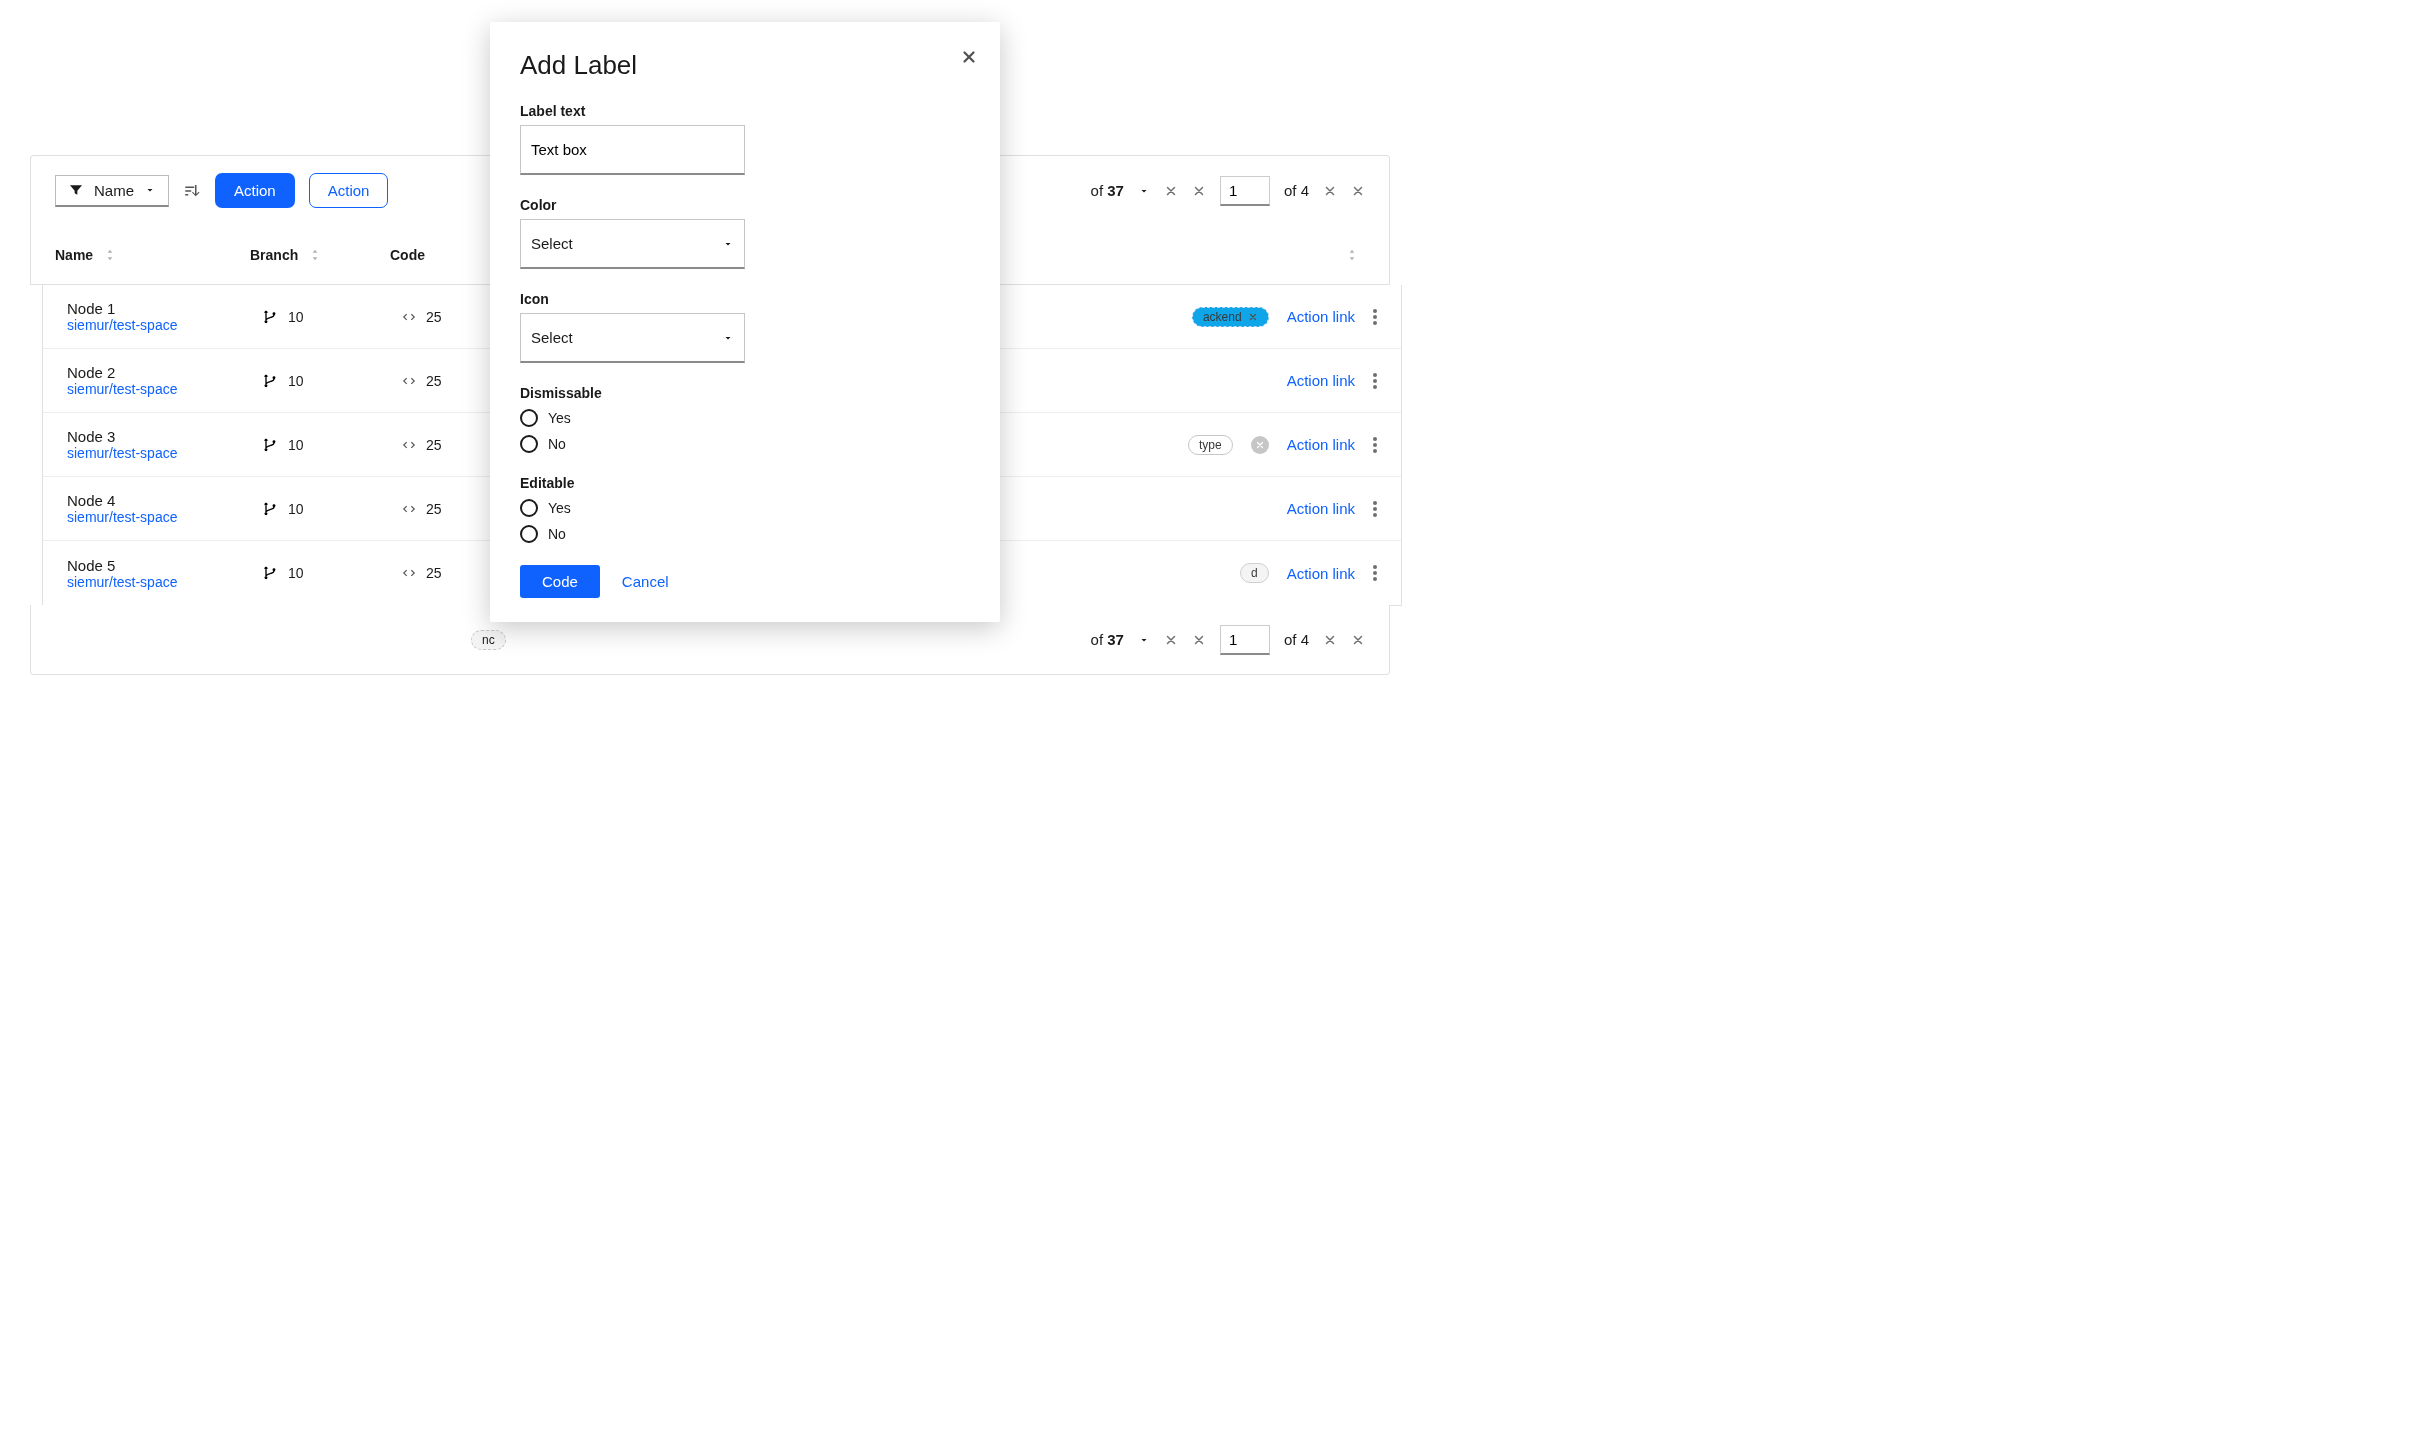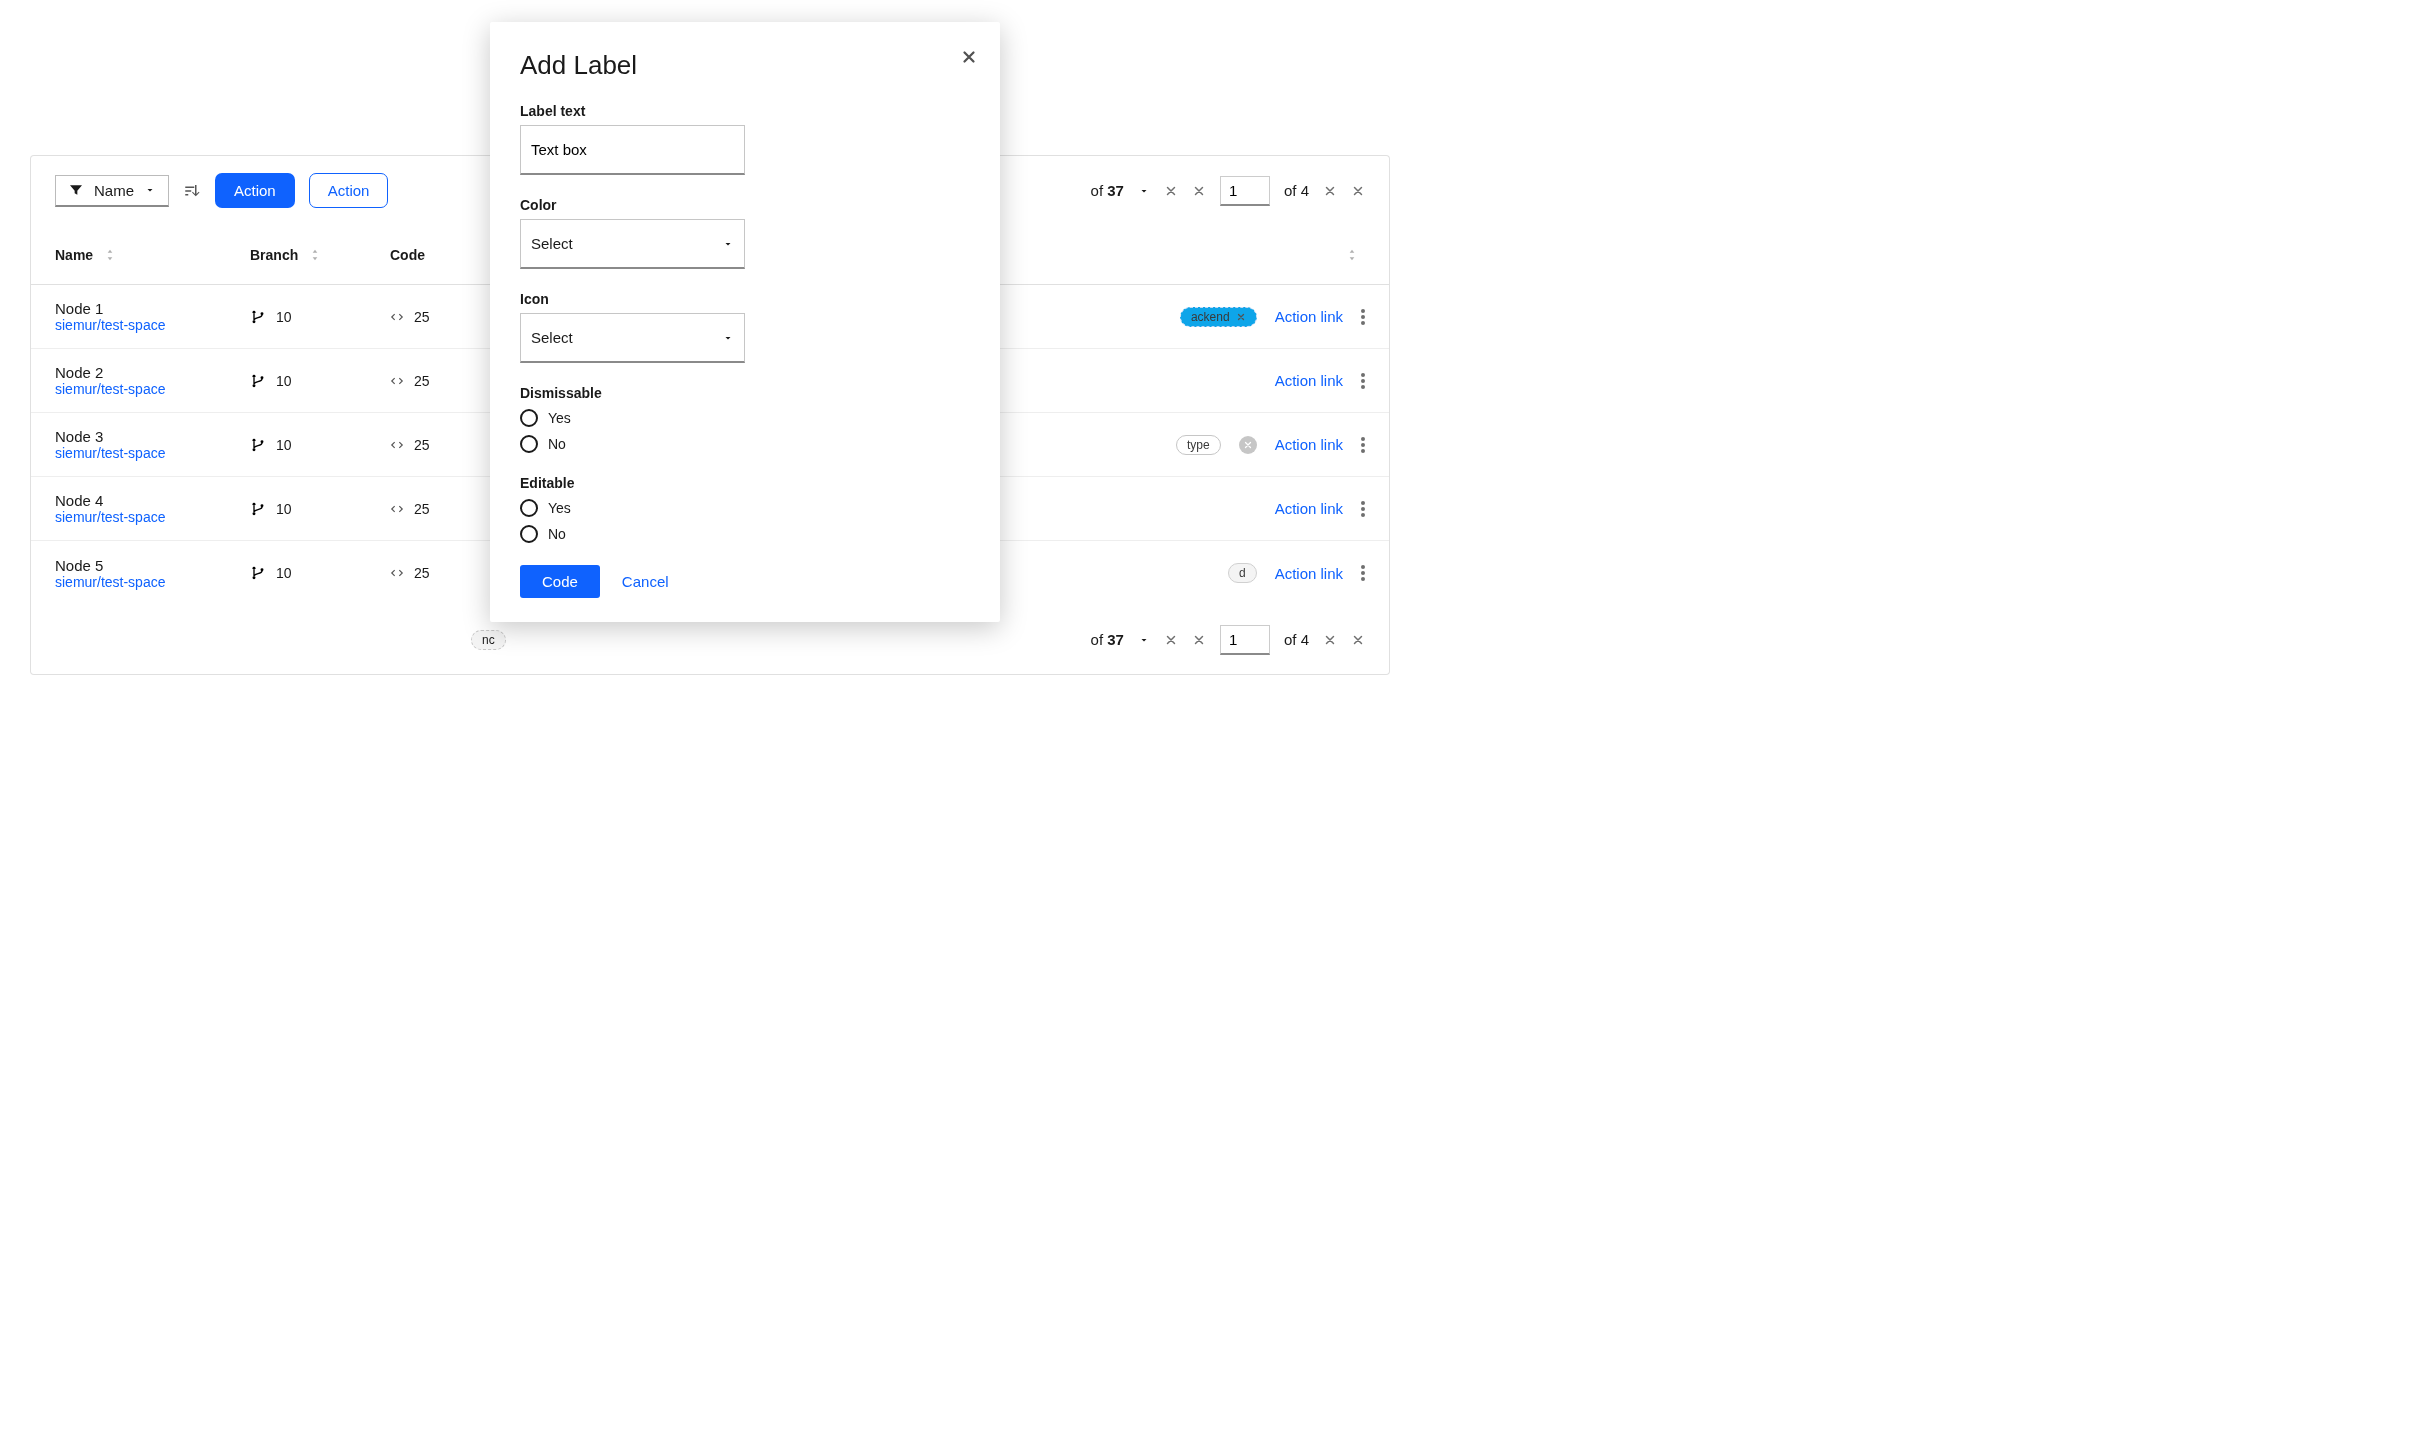--- a/index.html
+++ b/index.html
@@ -87,21 +87,21 @@
   }
   .thead .col-name { width: 195px; display:flex; align-items:center; gap:10px;}
   .thead .col-branch { width: 140px; display:flex; align-items:center; gap:10px;}
   .thead .col-code { width: 120px; }
   .thead .col-rest { flex:1; display:flex; justify-content:flex-end; align-items:center; gap:10px; padding-right: 6px;}
   .sort-updown { width:14px; height:16px; color:#b0b0b0; }
 
   
   .rows {
     position: absolute;
-    left: 30px;
+    left: 42px;
     top: 285px;
     width: 1360px;
     border: 1px solid #e0e0e0;
     border-top: none;
     background: #fff;
   }
   .row {
     display: flex;
     align-items: center;
     height: 64px;

